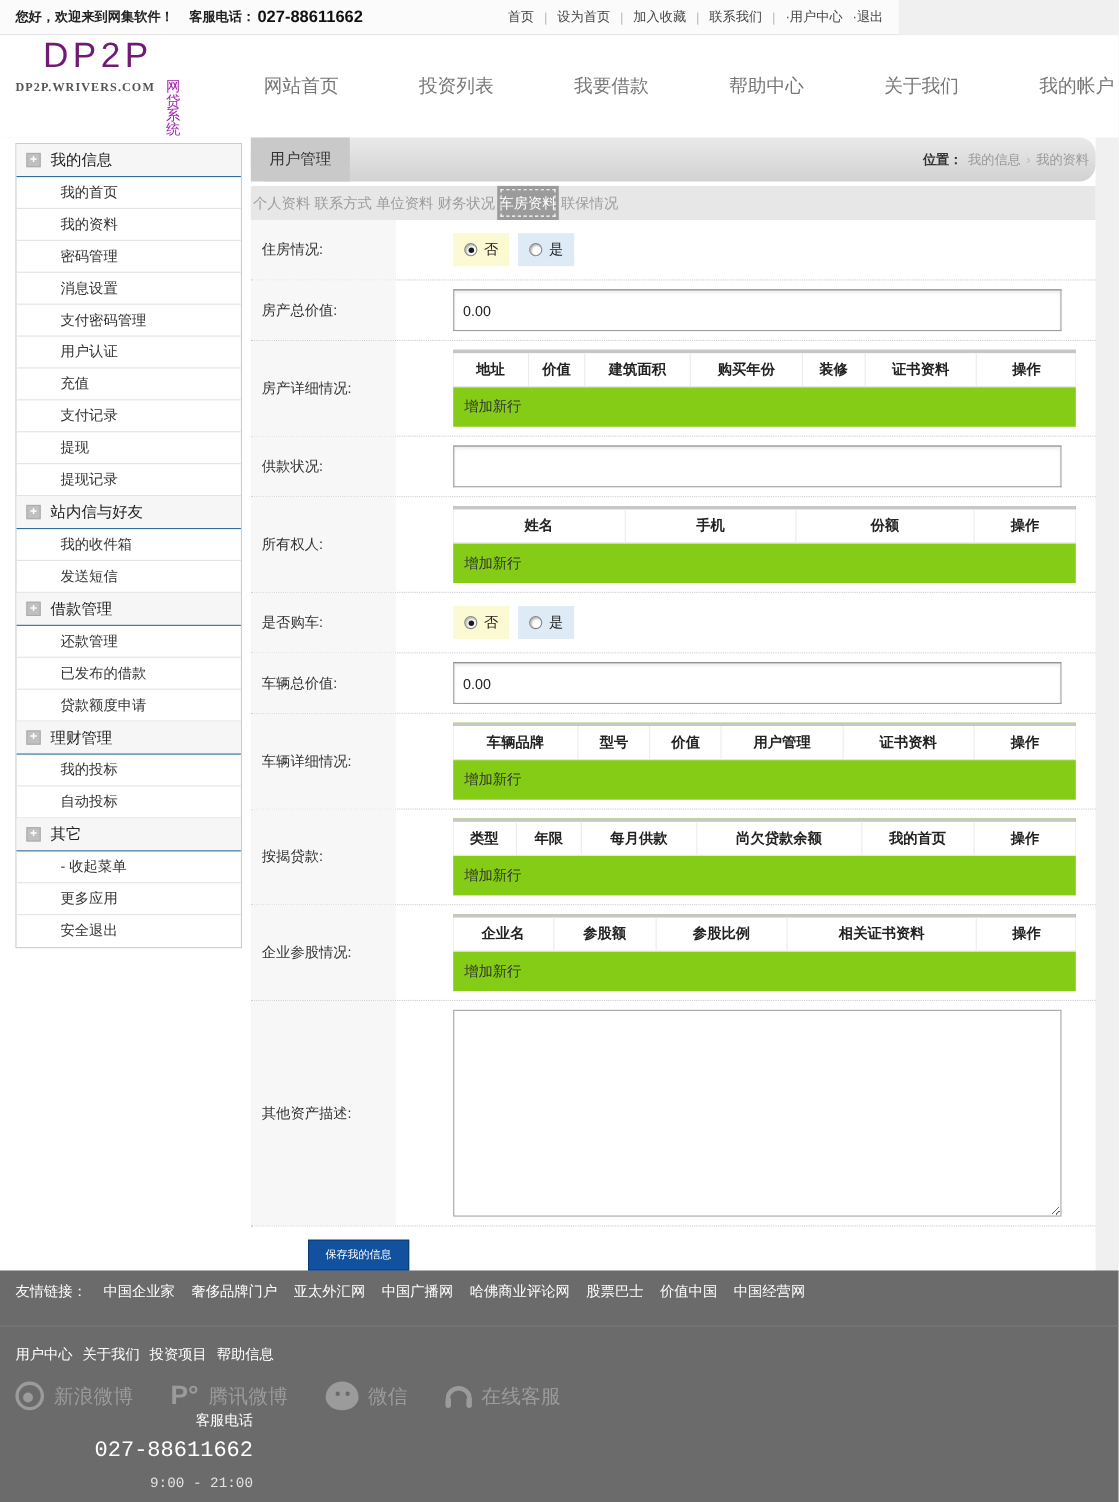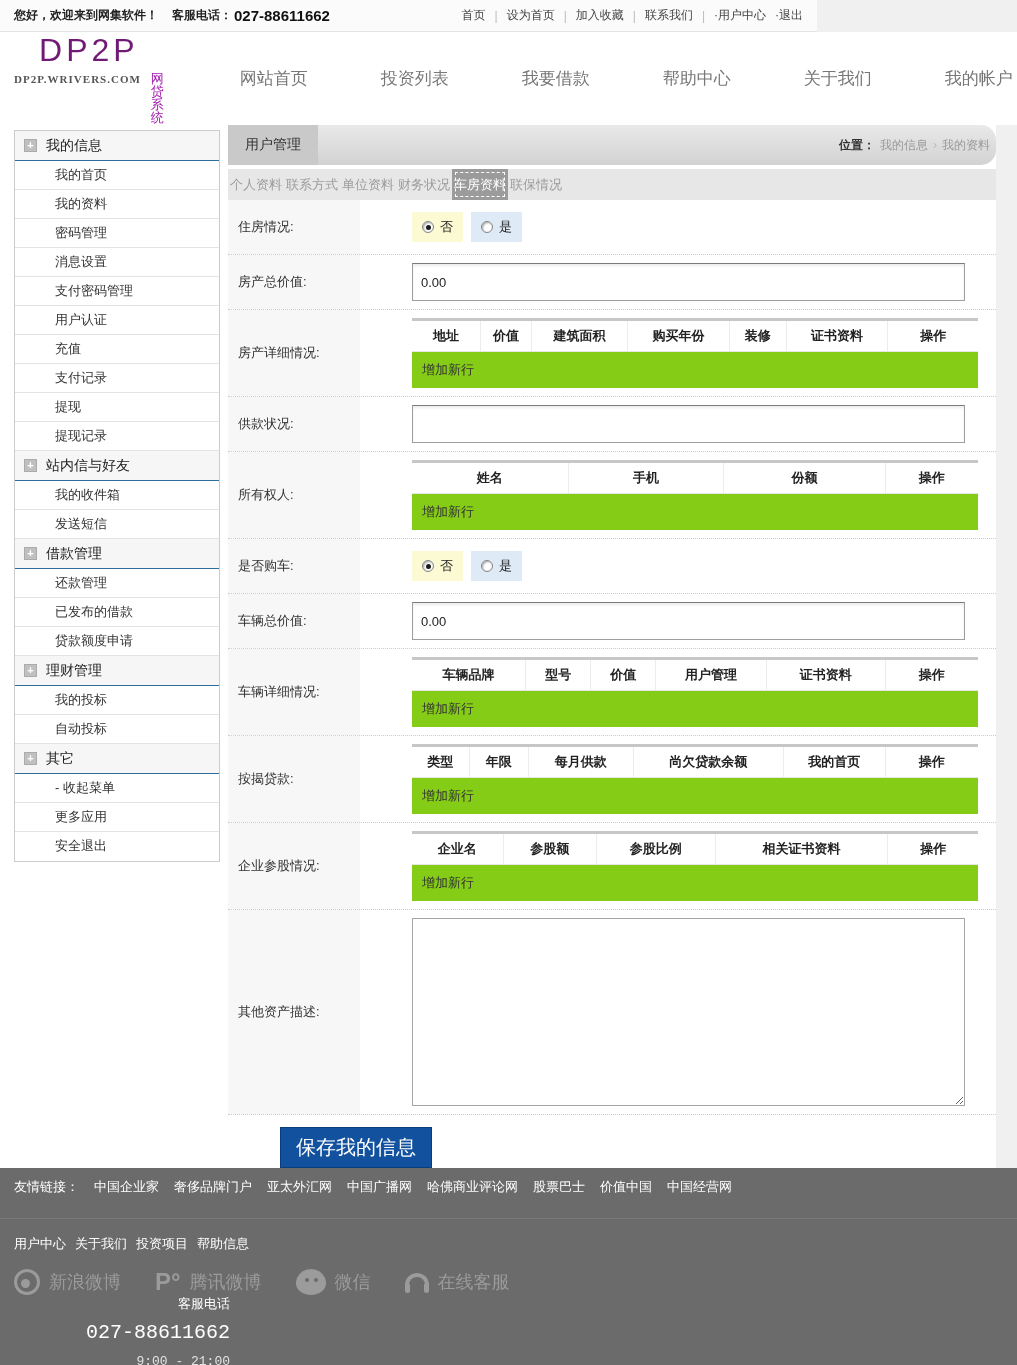--- a/index.html
+++ b/index.html
@@ -77,21 +77,21 @@
 
   .t2 .th:nth-child(1){width:12%}.t2 .th:nth-child(2){width:9%}.t2 .th:nth-child(3){width:17%}.t2 .th:nth-child(4){width:18%}.t2 .th:nth-child(5){width:10%}.t2 .th:nth-child(6){width:18%}.t2 .th:nth-child(7){width:16%}
   .t4 .th:nth-child(1){width:27.5%}.t4 .th:nth-child(2){width:27.5%}.t4 .th:nth-child(3){width:28.5%}.t4 .th:nth-child(4){width:16.5%}
   .t7 .th:nth-child(1){width:20%}.t7 .th:nth-child(2){width:11.5%}.t7 .th:nth-child(3){width:11.5%}.t7 .th:nth-child(4){width:19.5%}.t7 .th:nth-child(5){width:21%}.t7 .th:nth-child(6){width:16.5%}
   .t8 .th:nth-child(1){width:10%}.t8 .th:nth-child(2){width:10.5%}.t8 .th:nth-child(3){width:18.5%}.t8 .th:nth-child(4){width:26.5%}.t8 .th:nth-child(5){width:18%}.t8 .th:nth-child(6){width:16.5%}
   .t9 .th:nth-child(1){width:16%}.t9 .th:nth-child(2){width:16.5%}.t9 .th:nth-child(3){width:21%}.t9 .th:nth-child(4){width:30.5%}.t9 .th:nth-child(5){width:16%}
 
   .ftextarea{width:553px;height:188px;border:1px solid #a5a5a5;resize:both;font-family:"Liberation Sans",sans-serif;font-size:13px;padding:6px;}
 
   .btn-row{padding:12px 0 0 52px;}
-  .save-btn{background:#11519e;border:1px solid #0b3d7a;color:#fff;font-size:20px;padding:6px 15px;cursor:pointer;font-family:"Liberation Sans",sans-serif;}
+  .save-btn{background:#11519e;border:1px solid #0b3d7a;color:#fff;font-size:10px;padding:6px 15px;cursor:pointer;font-family:"Liberation Sans",sans-serif;}
 
   
   .footer{width:1017px;background:#6b6b6b;color:#fff;}
   .f-band1{padding:10px 20px 22px 14px;display:flex;align-items:center;flex-wrap:wrap;gap:15px;font-size:13px;}
   .f-link{cursor:pointer;color:#fff;}
   .f-band2{border-top:1px solid #7a7a7a;padding:16px 20px 14px 14px;display:flex;flex-direction:column;}
   .f-nav{display:flex;gap:9px;font-size:13px;margin-bottom:16px;}
   .f-social{display:flex;align-items:center;gap:34px;}
   .social-item{display:flex;align-items:center;gap:9px;color:#9b9b9b;font-size:18px;cursor:pointer;}
   .icon-weibo{width:26px;height:26px;border:3px solid #9b9b9b;border-radius:50%;position:relative;display:inline-block;flex:none;}

